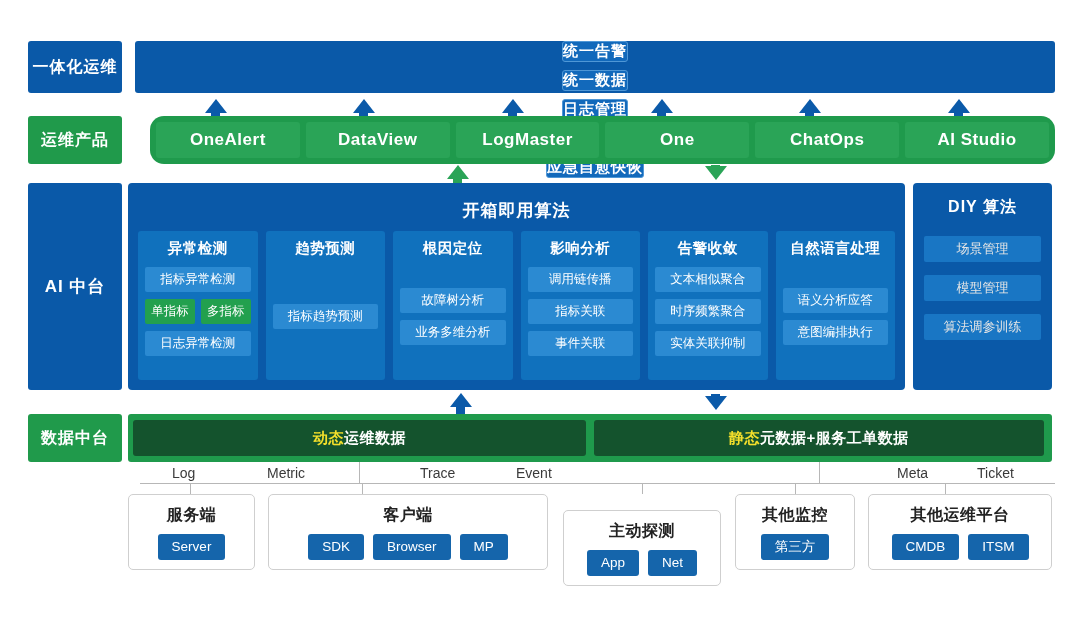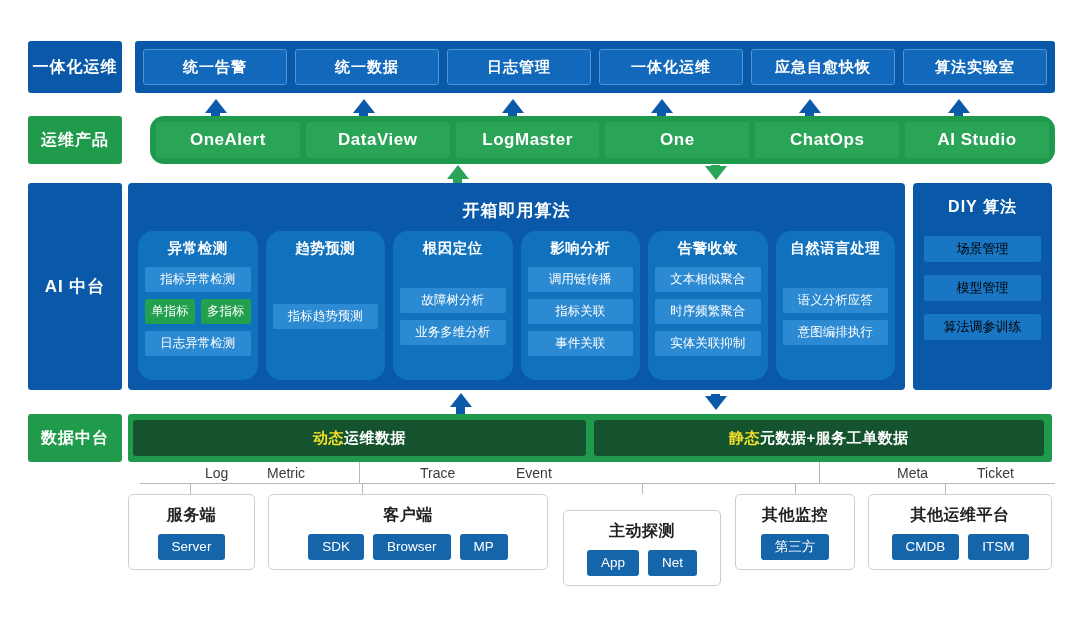--- a/index.html
+++ b/index.html
@@ -8,21 +8,21 @@
 
   
   .rowlabel{position:absolute;display:flex;align-items:center;justify-content:center;
             color:#fff;font-weight:bold;border-radius:3px;letter-spacing:1px;}
   .lbl-blue{background:#0a59a8;}
   .lbl-green{background:#209a4b;}
 
   
   #row-scenarios{position:absolute;left:135px;top:41px;width:920px;height:52px;
                  background:#0a59a8;border-radius:3px;display:flex;align-items:center;
-                 padding:0 8px;box-sizing:border-box;gap:8px;}
+                 padding:0 8px;box-sizing:border-box;gap:8px;flex-direction:column;}
   .scen-chip{flex:1;height:34px;background:#1269bb;border:1px solid #4f97d6;border-radius:3px;
              display:flex;align-items:center;justify-content:center;color:#ffffff;
              font-size:15px;font-weight:bold;letter-spacing:1px;}
 
   
   #row-products{position:absolute;left:150px;top:116px;width:905px;height:48px;
                 background:#1f9a4c;border-radius:14px;display:flex;align-items:center;
                 padding:0 6px;box-sizing:border-box;gap:6px;}
   .prod-chip{flex:1;height:36px;background:#2aa457;border-radius:3px;display:flex;
              align-items:center;justify-content:center;color:#ffffff;font-size:17px;
@@ -42,40 +42,40 @@
   .arrow-dn-blue{border-left:11px solid transparent;border-right:11px solid transparent;
                  border-top:14px solid #0b5aa9;}
   .arrow-dn-blue-stem{position:absolute;width:9px;height:9px;background:#0b5aa9;}
 
   
   #ai-main{position:absolute;left:128px;top:183px;width:777px;height:207px;
            background:#0a59a8;border-radius:4px;box-sizing:border-box;}
   #ai-main-title{text-align:center;color:#ffffff;font-size:17px;font-weight:bold;
                  letter-spacing:1px;padding-top:16px;}
   #ai-cards{position:absolute;left:10px;right:10px;top:48px;bottom:10px;display:flex;gap:8px;}
-  .ai-card{flex:1;background:#1071bd;border-radius:15px;display:flex;flex-direction:column;
+  .ai-card{flex:1;background:#1071bd;border-radius:3px;display:flex;flex-direction:column;
            align-items:center;padding:8px 7px;box-sizing:border-box;}
   .ai-card-title{color:#ffffff;font-size:14.5px;font-weight:bold;letter-spacing:.5px;
                  margin-bottom:9px;white-space:nowrap;}
   .ai-chip{width:100%;height:25px;background:#2b8ad2;border-radius:2px;display:flex;
            align-items:center;justify-content:center;color:#ffffff;font-size:12.5px;
            margin-bottom:7px;white-space:nowrap;box-sizing:border-box;}
   .ai-chip-row{display:flex;width:100%;gap:6px;margin-bottom:7px;}
   .ai-chip-green{flex:1;height:25px;background:#22a04e;border-radius:2px;display:flex;
                  align-items:center;justify-content:center;color:#ffffff;font-size:12.5px;
                  white-space:nowrap;}
   .spacer-flex{flex:1;}
 
   
   #diy-panel{position:absolute;left:913px;top:183px;width:139px;height:207px;
              background:#0a59a8;border-radius:4px;box-sizing:border-box;
              display:flex;flex-direction:column;align-items:center;padding:14px 11px;}
   #diy-title{color:#ffffff;font-size:16px;font-weight:bold;letter-spacing:1px;margin-bottom:18px;}
   .diy-chip{width:100%;height:26px;background:#1976c4;border-radius:2px;display:flex;
-            align-items:center;justify-content:center;color:#000000;font-size:13px;
+            align-items:center;justify-content:center;color:#e5e5e5;font-size:13px;
             margin-bottom:13px;white-space:nowrap;}
 
   
   #row-data{position:absolute;left:128px;top:414px;width:924px;height:48px;
             background:#1f9a4c;border-radius:3px;box-sizing:border-box;
             display:flex;align-items:center;padding:0 5px;gap:8px;}
   .data-box{height:36px;background:#14532d;border-radius:3px;display:flex;align-items:center;
             justify-content:center;color:#ffffff;font-size:15px;font-weight:bold;letter-spacing:.5px;}
   .data-box .hl{color:#f5e02b;}
   #data-box-dynamic{width:453px;}
@@ -220,21 +220,21 @@
     <div class="data-box" id="data-box-static">
       <span class="hl">静态</span>
         <span>元数据+服务工单数据</span>
     </div>
   </div>
 
   <div class="vline" style="left:359px;top:462px;height:22px;"></div>
   <div class="vline" style="left:819px;top:462px;height:22px;"></div>
   <div class="hline" style="left:140px;top:483px;width:915px;"></div>
 
-  <div class="conn-label" style="left:205px;top:465px;">Log</div>
+  <div class="conn-label" style="left:172px;top:465px;">Log</div>
   <div class="conn-label" style="left:267px;top:465px;">Metric</div>
   <div class="conn-label" style="left:420px;top:465px;">Trace</div>
   <div class="conn-label" style="left:516px;top:465px;">Event</div>
   <div class="conn-label" style="left:897px;top:465px;">Meta</div>
   <div class="conn-label" style="left:977px;top:465px;">Ticket</div>
 
   <div class="vline" style="left:190px;top:483px;height:11px;"></div>
   <div class="vline" style="left:362px;top:483px;height:11px;"></div>
   <div class="vline" style="left:642px;top:483px;height:11px;"></div>
   <div class="vline" style="left:795px;top:483px;height:11px;"></div>

